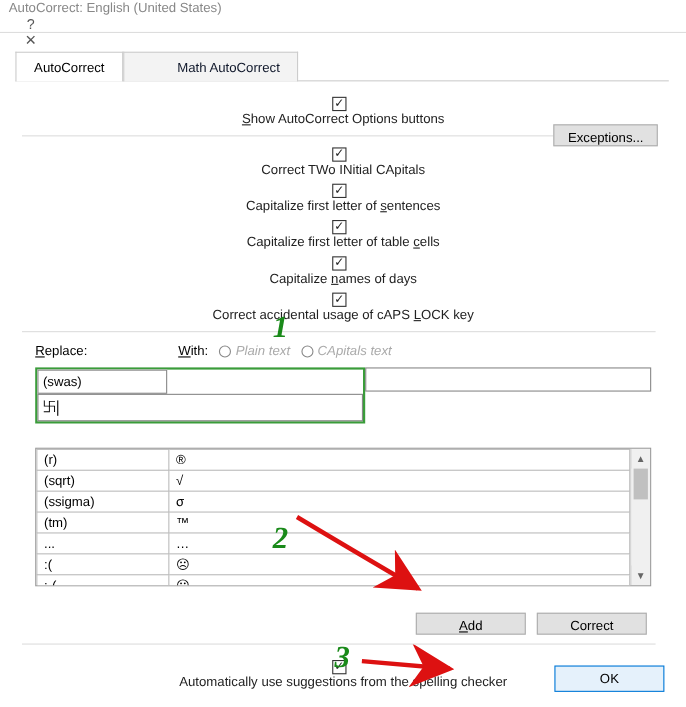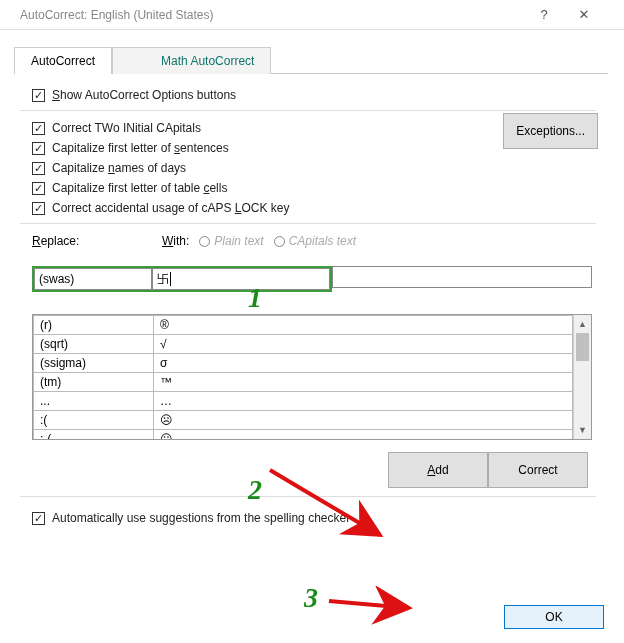--- a/index.html
+++ b/index.html
@@ -1,53 +1,53 @@
 <!DOCTYPE html>
 <html><head>
 <meta charset="utf-8">
 <style>
   * { box-sizing: border-box; font-family: "Segoe UI", Tahoma, sans-serif; font-size: 12px; }
   body { margin: 0; background: #f0f0f0; width: 624px; height: 643px; overflow: hidden; position: relative; }
   .window { background: #fff; width: 624px; height: 643px; position: relative; }
-  .titlebar { height: 30px; background: #fff; display: flex; align-items: center; padding: 0 20px; border-bottom: 1px solid #ddd; color: #888; }
+  .titlebar { height: 30px; background: #fff; display: flex; padding: 0 8px; border-bottom: 1px solid #ddd; color: #888; flex-direction: column; }
   .titlebar .title { flex: 1; font-size: 12px; }
   .titlebar .btn { width: 40px; text-align: center; font-size: 13px; color: #555; }
   .body { padding: 16px 16px 10px 8px; }
   .tabs { display: flex; border-bottom: 1px solid #ccc; margin-left: 6px; text-align: center; }
   .tab { padding: 6px 16px; border: 1px solid #ccc; border-bottom: none; background: #fff; position: relative; top: 1px; font-size: 12px; }
-  .tab.inactive { background: #f3f3f3; color: #0f766e; padding-left: 48px; }
+  .tab.inactive { background: #f3f3f3; color: #0f172a; padding-left: 48px; }
   .tab.active { background: #fff; }
   .content { padding: 14px 16px 8px 24px; }
-  .row { display: flex; align-items: center; margin-bottom: 6px; }
+  .row { display: flex; align-items: center; margin-bottom: 6px; flex-direction: column; }
   .chk { width: 13px; height: 13px; border: 1px solid #333; margin-right: 7px; display: inline-flex; align-items: center; justify-content: center; font-size: 10px; line-height: 1; flex-shrink: 0; }
   .chk::after { content: "✓"; font-size: 11px; color: #222; }
   label { font-size: 12px; color: #222; }
   .und { text-decoration: underline; }
   .exceptions { position: absolute; right: 26px; top: 113px; }
-  button.std { background: #e1e1e1; border: 1px solid #adadad; padding: 4px 12px; font-size: 12px; min-width: 90px; height: 36px; }
+  button.std { background: #e1e1e1; border: 1px solid #adadad; padding: 4px 12px; font-size: 12px; min-width: 90px; height: 20px; }
   .hr { border-top: 1px solid #ddd; margin: 8px -4px 10px -12px; }
   .replace-section { }
-  .replace-labels { display: flex; align-items: center; margin-top: 4px; margin-bottom: 18px; }
+  .replace-labels { display: flex; align-items: center; margin-top: 4px; margin-bottom: 8px; }
   .replace-labels .lab1 { width: 130px; }
   .radio { width: 11px; height: 11px; border: 1px solid #888; border-radius: 50%; display: inline-block; vertical-align: middle; margin: 0 4px 0 10px; }
   .disabled { color: #aaa; font-style: italic; }
-  .fields { display: flex; gap: 0; border: 2px solid #3a9c3a; padding: 0; margin-bottom: 6px; width: 300px; }
+  .fields { display: flex; gap: 0; border: 2px solid #3a9c3a; padding: 0; margin-bottom: 6px; width: 300px; flex-direction: column; }
   .field-wrap { display: flex; width: 100%; }
   input.txt { border: 1px solid #888; padding: 3px 4px; font-size: 12px; height: 22px; }
   .inp-replace { width: 118px; }
   .inp-with { flex: 1; border: 1px solid #888; padding: 3px 4px; height: 22px; font-size: 14px; display: flex; align-items: center; }
   .table-wrap { border: 1px solid #999; margin-top: 16px; position: relative; height: 126px; overflow: hidden; }
   .table { width: calc(100% - 18px); border-collapse: collapse; }
   .table td { border: 1px solid #bbb; padding: 2px 6px; height: 19px; font-size: 12px; background: #fff; }
   .table td:first-child { width: 120px; }
   .scrollbar { position: absolute; right: 0; top: 0; bottom: 0; width: 18px; background: #f0f0f0; border-left: 1px solid #ccc; display: flex; flex-direction: column; }
   .scrollbar .arrow { height: 18px; display: flex; align-items: center; justify-content: center; font-size: 9px; color: #666; }
   .scrollbar .track { flex: 1; background: #f0f0f0; position: relative; }
   .scrollbar .thumb { position: absolute; top: 0; left: 2px; right: 2px; height: 28px; background: #c0c0c0; }
-  .btns-row { display: flex; justify-content: flex-end; gap: 0; margin-top: 12px; padding-right: 4px; }
+  .btns-row { display: flex; justify-content: flex-end; gap: 10px; margin-top: 24px; padding-right: 4px; }
   .btns-row button { min-width: 100px; }
   .spell-row { margin-top: 14px; }
   .footer { position: absolute; bottom: 14px; right: 20px; display: flex; gap: 10px; border-radius: 11px; }
   button.ok { border: 1px solid #0078d7; background: #e5f1fb; min-width: 100px; height: 24px; }
   .anno { position: absolute; font-family: "Brush Script MT","Segoe Script",cursive; color: #1a8a1a; font-size: 28px; font-style: italic; font-weight: bold; pointer-events: none; }
   .arrow-svg { position: absolute; pointer-events: none; }
   .full-with { flex:1; border:1px solid #888; height:22px; margin-left:0; }
 </style>
 </head>
 <body>
@@ -76,25 +76,25 @@
         <span class="chk"></span>
         <label>Correct TWo INitial CApitals</label>
       </div>
       <button class="std exceptions">Exceptions...</button>
       <div class="row">
         <span class="chk"></span>
         <label>Capitalize first letter of <span class="und">s</span>entences</label>
       </div>
       <div class="row">
         <span class="chk"></span>
+        <label>Capitalize first letter of table <span class="und">c</span>ells</label>
+      </div>
+      <div class="row">
+        <span class="chk"></span>
         <label>Capitalize <span class="und">n</span>ames of days</label>
-      </div>
-      <div class="row">
-        <span class="chk"></span>
-        <label>Capitalize first letter of table <span class="und">c</span>ells</label>
       </div>
       <div class="row">
         <span class="chk"></span>
         <label>Correct accidental usage of cAPS <span class="und">L</span>OCK key</label>
       </div>
 
       <div class="hr"></div>
 
       <div class="replace-section">
         <div class="replace-labels">

